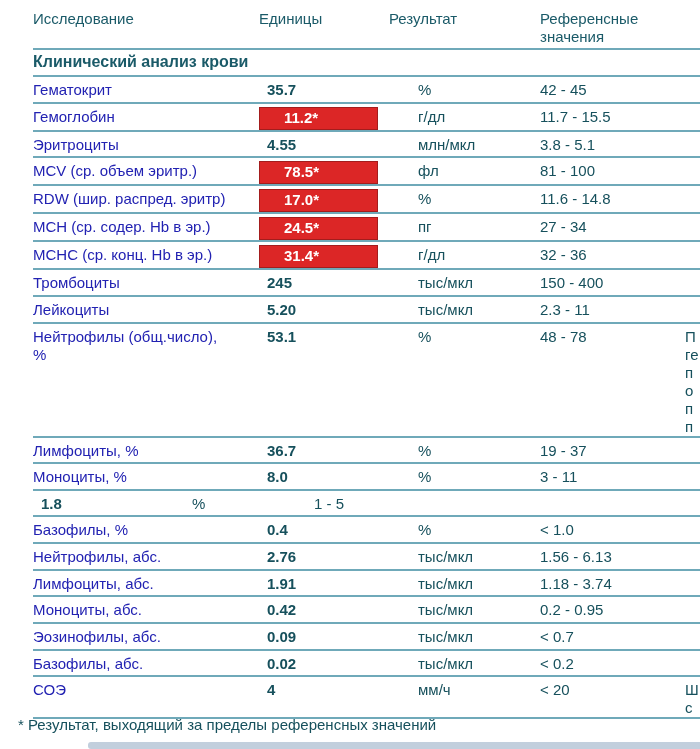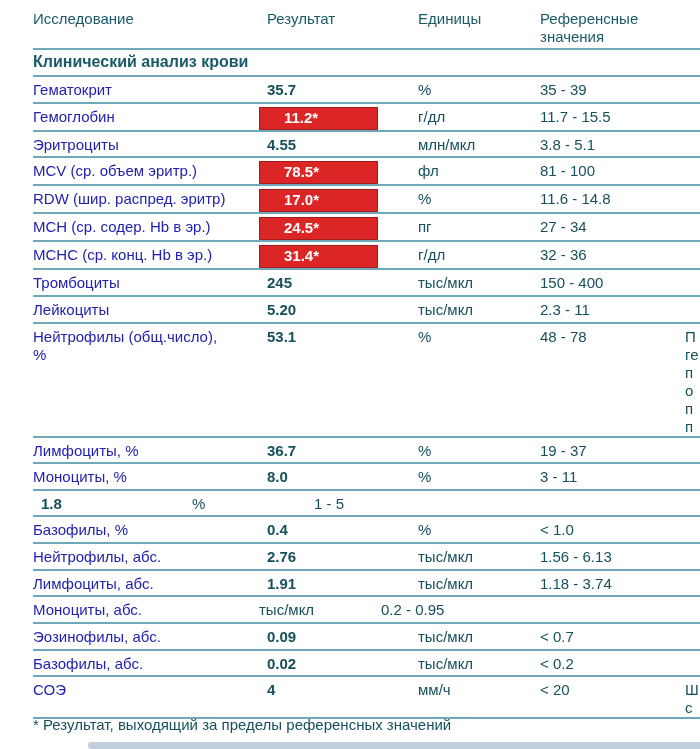--- a/index.html
+++ b/index.html
@@ -63,21 +63,21 @@
     min-width: 119px;
     padding: 1px 8px 2px 24px;
     margin-top: -1px;
   }
   .units, .ref, .comment { color: var(--value_teal, #16505c); }
   .comment div { line-height: 18px; }
 
   .footnote {
     position: absolute;
     top: 716px;
-    left: 33px;
+    left: 18px;
     font-size: 15px;
     color: var(--value_teal, #16505c);
     white-space: nowrap;
   }
   .bottom-bar {
     position: absolute;
     bottom: 0;
     left: 88px;
     width: 612px;
     height: 7px;
@@ -85,37 +85,37 @@
     background: var(--scrollbar_gray, #c2cfdd);
   }
 </style>
 </head>
 <body>
 
 <div class="report">
 
   <div class="grid-row header-row">
     <div class="cell c1">Исследование</div>
+    <div class="cell c3">Единицы</div>
     <div class="cell c2">Результат</div>
-    <div class="cell c3">Единицы</div>
     <div class="cell c4">Референсные
 значения</div>
     <div class="cell c5"></div>
   </div>
 
   <div class="section-row">
     <span>Клинический анализ крови</span>
   </div>
 
   <div id="rows">
   <div class="row grid-row">
     <div class="cell c1 label">Гематокрит</div>
     <div class="cell c2"><span class="val">35.7</span></div>
     <div class="cell c3 units">%</div>
-    <div class="cell c4 ref">35 - 39</div>
+    <div class="cell c4 ref">42 - 45</div>
     <div class="cell c5 comment"></div>
   </div>
 
   <div class="row grid-row">
     <div class="cell c1 label">Гемоглобин</div>
     <div class="cell c2"><span class="val flagged">11.2*</span></div>
     <div class="cell c3 units">г/дл</div>
     <div class="cell c4 ref">11.7 - 15.5</div>
     <div class="cell c5 comment"></div>
   </div>
@@ -234,20 +234,21 @@
   <div class="row grid-row">
     <div class="cell c1 label">Лимфоциты, абс.</div>
     <div class="cell c2"><span class="val">1.91</span></div>
     <div class="cell c3 units">тыс/мкл</div>
     <div class="cell c4 ref">1.18 - 3.74</div>
     <div class="cell c5 comment"></div>
   </div>
 
   <div class="row grid-row">
     <div class="cell c1 label">Моноциты, абс.</div>
+    <div class="cell c2"><span class="val">0.42</span></div>
     <div class="cell c3 units">тыс/мкл</div>
     <div class="cell c4 ref">0.2 - 0.95</div>
     <div class="cell c5 comment"></div>
   </div>
 
   <div class="row grid-row">
     <div class="cell c1 label">Эозинофилы, абс.</div>
     <div class="cell c2"><span class="val">0.09</span></div>
     <div class="cell c3 units">тыс/мкл</div>
     <div class="cell c4 ref">&lt; 0.7</div>

